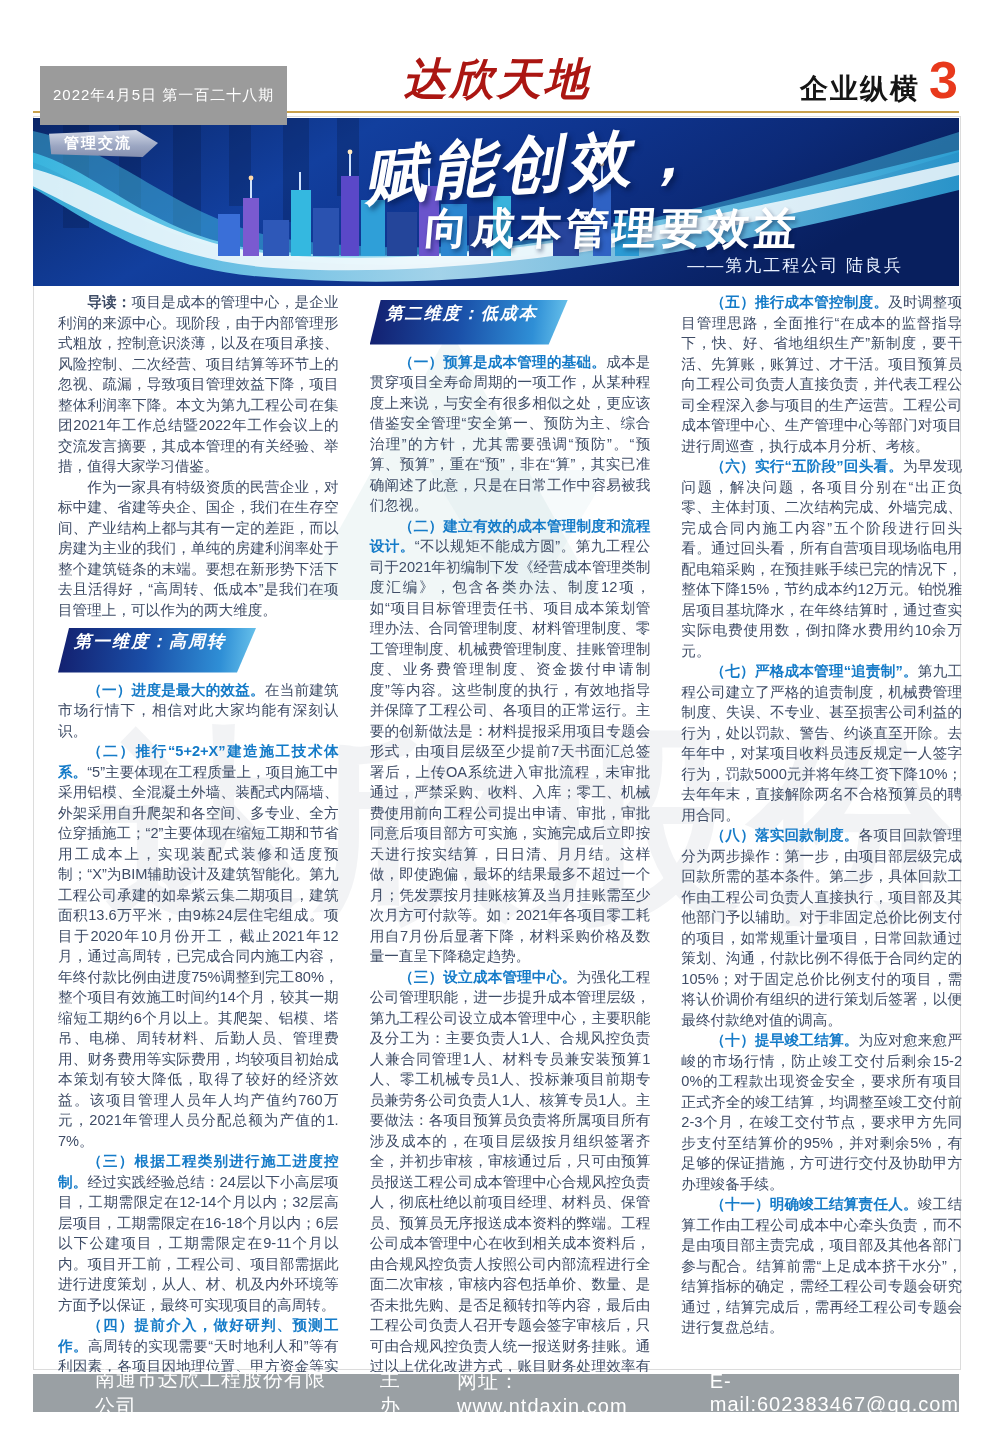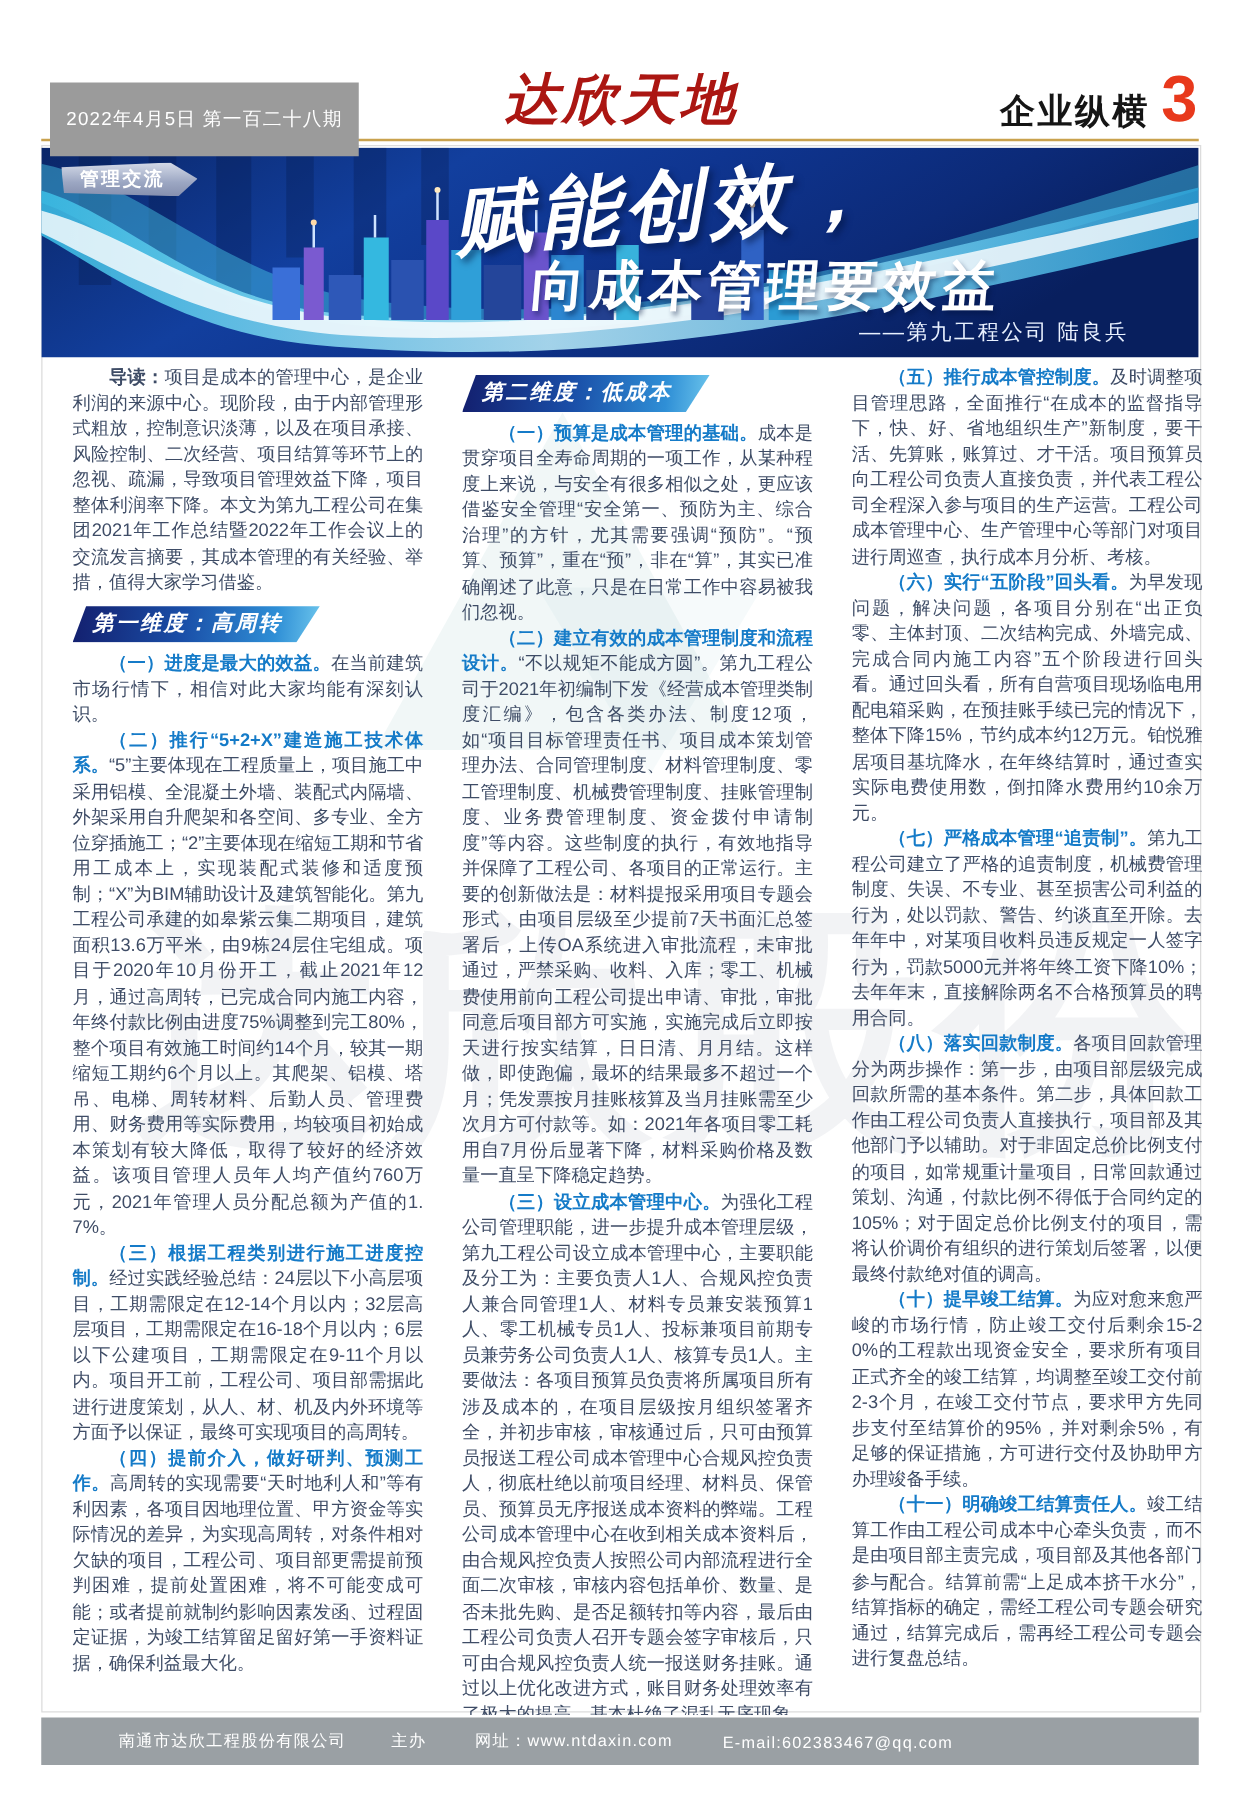--- a/index.html
+++ b/index.html
@@ -44,26 +44,26 @@
     color:rgba(100,115,140,0.085);letter-spacing:12px;white-space:nowrap;}
   
   .columns{position:absolute;left:58px;top:292px;width:904px;height:1080px;
     display:flex;gap:31px;z-index:1;overflow:hidden;}
   .col{width:290px;text-align:justify;color:#3e4c66;font-size:14.6px;line-height:20.5px;}
   .para{margin:0;text-indent:2em;word-break:break-all;}
   .lead{font-weight:bold;color:#157bc8;}
   .lead-dark{font-weight:bold;}
   .dim-banner{display:block;width:fit-content;margin:8px 0 7px 0;color:#fff;
     font-size:17px;font-weight:bold;font-style:italic;letter-spacing:2px;text-indent:0;
-    padding:4px 30px 5px 16px;
+    padding:4px 30px 20px 16px;
     background:linear-gradient(95deg,#131f6e 0%,#1a4fa8 45%,#2f8fd6 82%,#6cc5ec 100%);
     clip-path:polygon(11px 0,100% 0,calc(100% - 19px) 100%,0 100%);}
   
   .footer{position:absolute;left:33px;top:1374px;width:926px;height:38px;background:#9aa0a4;
-    color:#fff;display:flex;align-items:center;font-size:13px;letter-spacing:1px;z-index:2;}
+    color:#fff;display:flex;align-items:center;font-size:20px;letter-spacing:1px;z-index:2;}
   .footer .f-org{margin-left:62px;}
   .footer .f-host{margin-left:36px;}
   .footer .f-web{margin-left:39px;}
   .footer .f-mail{margin-left:40px;}
 </style>
 </head>
 <body>
 
 <div class="frame"></div>
 
@@ -136,20 +136,21 @@
 </div>
 
 <div class="wm wm-tri"></div>
 <div class="wm wm-tri2"></div>
 <div class="wm wm-text">达欣股份</div>
 
 <div class="columns">
 
   <div class="col">
     <p class="para"><span class="lead-dark">导读：</span><span>项目是成本的管理中心，是企业利润的来源中心。现阶段，由于内部管理形式粗放，控制意识淡薄，以及在项目承接、风险控制、二次经营、项目结算等环节上的忽视、疏漏，导致项目管理效益下降，项目整体利润率下降。本文为第九工程公司在集团2021年工作总结暨2022年工作会议上的交流发言摘要，其成本管理的有关经验、举措，值得大家学习借鉴。</span></p>
+    <p class="para"><span>作为一家具有特级资质的民营企业，对标中建、省建等央企、国企，我们在生存空间、产业结构上都与其有一定的差距，而以房建为主业的我们，单纯的房建利润率处于整个建筑链条的末端。要想在新形势下活下去且活得好，“高周转、低成本”是我们在项目管理上，可以作为的两大维度。</span></p>
     <div class="dim-banner">第一维度：高周转</div>
     <p class="para"><span class="lead">（一）进度是最大的效益。</span><span>在当前建筑市场行情下，相信对此大家均能有深刻认识。</span></p>
     <p class="para"><span class="lead">（二）推行“5+2+X”建造施工技术体系。</span><span>“5”主要体现在工程质量上，项目施工中采用铝模、全混凝土外墙、装配式内隔墙、外架采用自升爬架和各空间、多专业、全方位穿插施工；“2”主要体现在缩短工期和节省用工成本上，实现装配式装修和适度预制；“X”为BIM辅助设计及建筑智能化。第九工程公司承建的如皋紫云集二期项目，建筑面积13.6万平米，由9栋24层住宅组成。项目于2020年10月份开工，截止2021年12月，通过高周转，已完成合同内施工内容，年终付款比例由进度75%调整到完工80%，整个项目有效施工时间约14个月，较其一期缩短工期约6个月以上。其爬架、铝模、塔吊、电梯、周转材料、后勤人员、管理费用、财务费用等实际费用，均较项目初始成本策划有较大降低，取得了较好的经济效益。该项目管理人员年人均产值约760万元，2021年管理人员分配总额为产值的1.7%。</span></p>
     <p class="para"><span class="lead">（三）根据工程类别进行施工进度控制。</span><span>经过实践经验总结：24层以下小高层项目，工期需限定在12-14个月以内；32层高层项目，工期需限定在16-18个月以内；6层以下公建项目，工期需限定在9-11个月以内。项目开工前，工程公司、项目部需据此进行进度策划，从人、材、机及内外环境等方面予以保证，最终可实现项目的高周转。</span></p>
     <p class="para"><span class="lead">（四）提前介入，做好研判、预测工作。</span><span>高周转的实现需要“天时地利人和”等有利因素，各项目因地理位置、甲方资金等实际情况的差异，为实现高周转，对条件相对欠缺的项目，工程公司、项目部更需提前预判困难，提前处置困难，将不可能变成可能；或者提前就制约影响因素发函、过程固定证据，为竣工结算留足留好第一手资料证据，确保利益最大化。</span></p>
   </div>
 
   <div class="col">
     <div class="dim-banner">第二维度：低成本</div>
     <p class="para"><span class="lead">（一）预算是成本管理的基础。</span><span>成本是贯穿项目全寿命周期的一项工作，从某种程度上来说，与安全有很多相似之处，更应该借鉴安全管理“安全第一、预防为主、综合治理”的方针，尤其需要强调“预防”。“预算、预算”，重在“预”，非在“算”，其实已准确阐述了此意，只是在日常工作中容易被我们忽视。</span></p>

